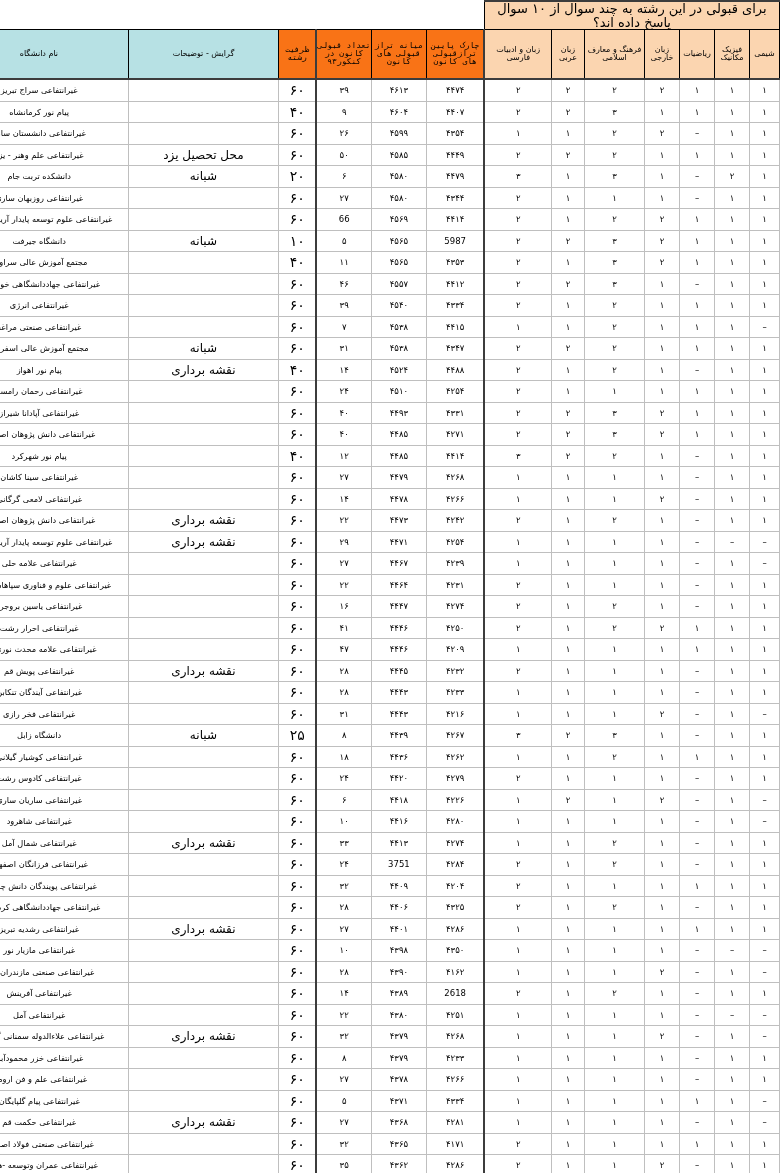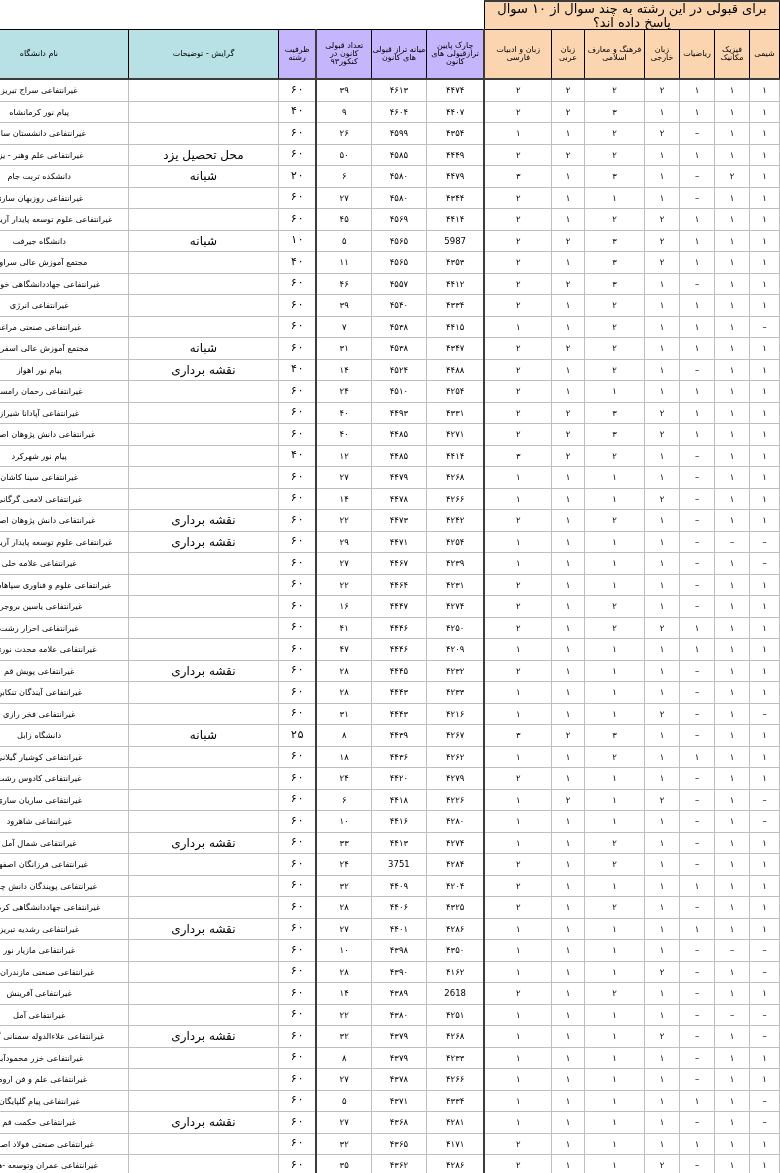--- a/index.html
+++ b/index.html
@@ -42,34 +42,34 @@
   
   .hdr{
     font-size:8px;
     font-weight:bold;
     height:48px;
     border:1px solid #000;
     padding:1px 1px;
     line-height:1.25;
   }
   .hdr-orange{background:#fbd5b0;}
-  .hdr-blue{background:#c4b5fd;}
+  .hdr-blue{background:#f97316;font-family:Liberation Mono, monospace;}
   .hdr-teal{background:#b7e1e4;}
   .hdr-sep-right{border-right:2px solid #3c3c3c;}
   .hdr-sep-left{border-left:2px solid #3c3c3c;}
 
   
   tbody tr{height:20.5px;}
   tbody td{
     border:1px solid #bfbfbf;
     font-size:8px;
     height:20.5px;
   }
   td.num{font-size:8.5px;}
-  td.cap{font-size:11px;font-family:Liberation Mono, monospace;}
+  td.cap{font-size:14px;}
   td.desc{font-size:12px;text-align:center;}
   td.uni{
     font-size:8.2px;
     text-align:right;
     padding-right:6px;
     white-space:nowrap;
   }
   td.thickR{border-right:2px solid #3c3c3c;}
   td.thickL{border-left:2px solid #3c3c3c;}
   tbody tr:first-child td{border-top:2px solid #3c3c3c;}
@@ -213,21 +213,21 @@
         <tr>
           <td class="num">۱</td>
           <td class="num">۱</td>
           <td class="num">۱</td>
           <td class="num">۲</td>
           <td class="num">۲</td>
           <td class="num">۱</td>
           <td class="num thickL">۲</td>
           <td class="num">۴۴۱۴</td>
           <td class="num">۴۵۶۹</td>
-          <td class="num">۴۵</td>
+          <td class="num">66</td>
           <td class="cap thickR">۶۰</td>
           <td class="desc"></td>
           <td class="uni outer-left">غیرانتفاعی علوم توسعه پایدار آریا- گرمسار</td>
         </tr>
         <tr>
           <td class="num">۱</td>
           <td class="num">۱</td>
           <td class="num">۱</td>
           <td class="num">۲</td>
           <td class="num">۳</td>

